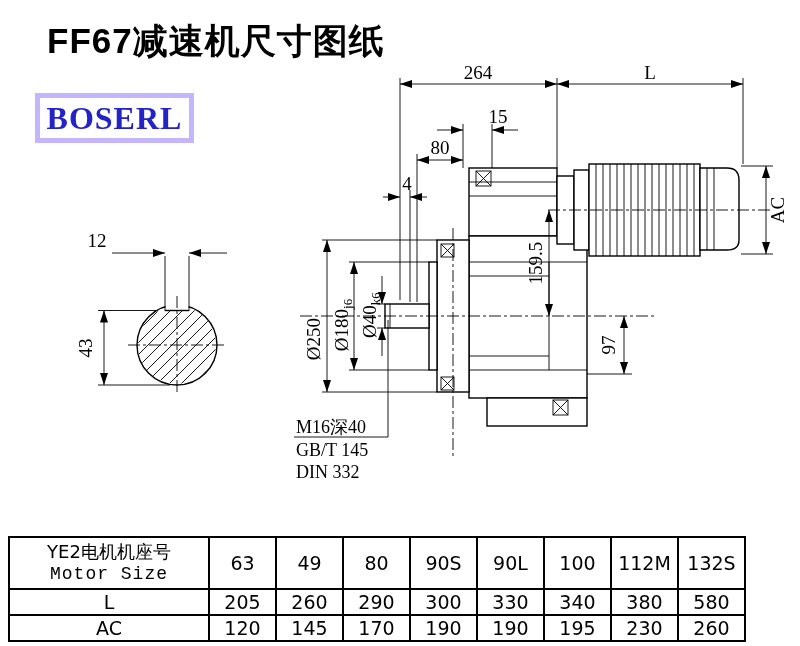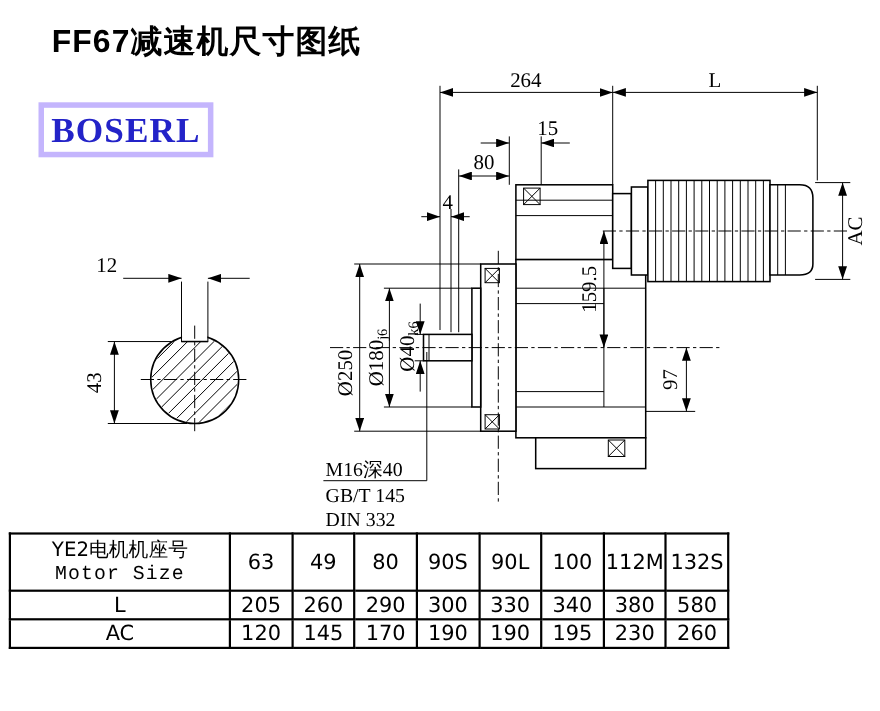--- a/index.html
+++ b/index.html
@@ -1,37 +1,37 @@
 <!DOCTYPE html>
 <html><head>
 <meta charset="utf-8">
 <style>
   html,body{margin:0;padding:0;background:#fff;}
   #page{position:relative;width:800px;height:646px;background:#fff;overflow:hidden;
         font-family:"Liberation Sans",sans-serif;color:#000;}
 
-  #title{position:absolute;left:47px;top:18px;font-size:29px;font-weight:bold;
+  #title{position:absolute;left:47px;top:18px;font-size:35px;font-weight:bold;
          letter-spacing:1px;white-space:nowrap;}
 
   #brand{position:absolute;left:35px;top:93px;width:149px;height:40px;
          border:5px solid #c4b5fd;display:flex;align-items:center;justify-content:center;
          font-family:"Liberation Serif",serif;font-weight:bold;font-size:32px;
          color:#2323c8;letter-spacing:1px;background:#fff;}
 
   #drawing{position:absolute;left:0;top:0;}
 
   .ol{fill:none;stroke:#000;stroke-width:1.4;}
   .olf{fill:#fff;stroke:#000;stroke-width:1.4;}
   .thin{fill:none;stroke:#000;stroke-width:0.9;}
   .cl{fill:none;stroke:#000;stroke-width:0.9;stroke-dasharray:12 3 3 3;}
   .dimtext{font-family:"Liberation Serif",serif;font-size:19px;fill:#000;}
   .notetext{font-family:"Liberation Serif",serif;font-size:18px;fill:#000;}
   .sub{font-size:13px;}
 
-  #tablewrap{position:absolute;left:8px;top:484px;width:655px;background:#fff;}
+  #tablewrap{position:absolute;left:8px;top:536px;width:738px;background:#fff;}
   table{border-collapse:collapse;width:100%;table-layout:fixed;}
   th,td{border:2px solid #000;text-align:center;vertical-align:middle;
         font-weight:normal;font-size:19px;font-family:"DejaVu Sans",sans-serif;
         padding:0;overflow:hidden;}
   col.first{width:200px;}
   tr.head{height:52px;}
   tr.data{height:26px;}
   .hcn{font-size:18px;line-height:23px;}
   .hen{font-family:Liberation Mono, monospace;font-size:18px;line-height:23px;letter-spacing:1px;}
 </style>

